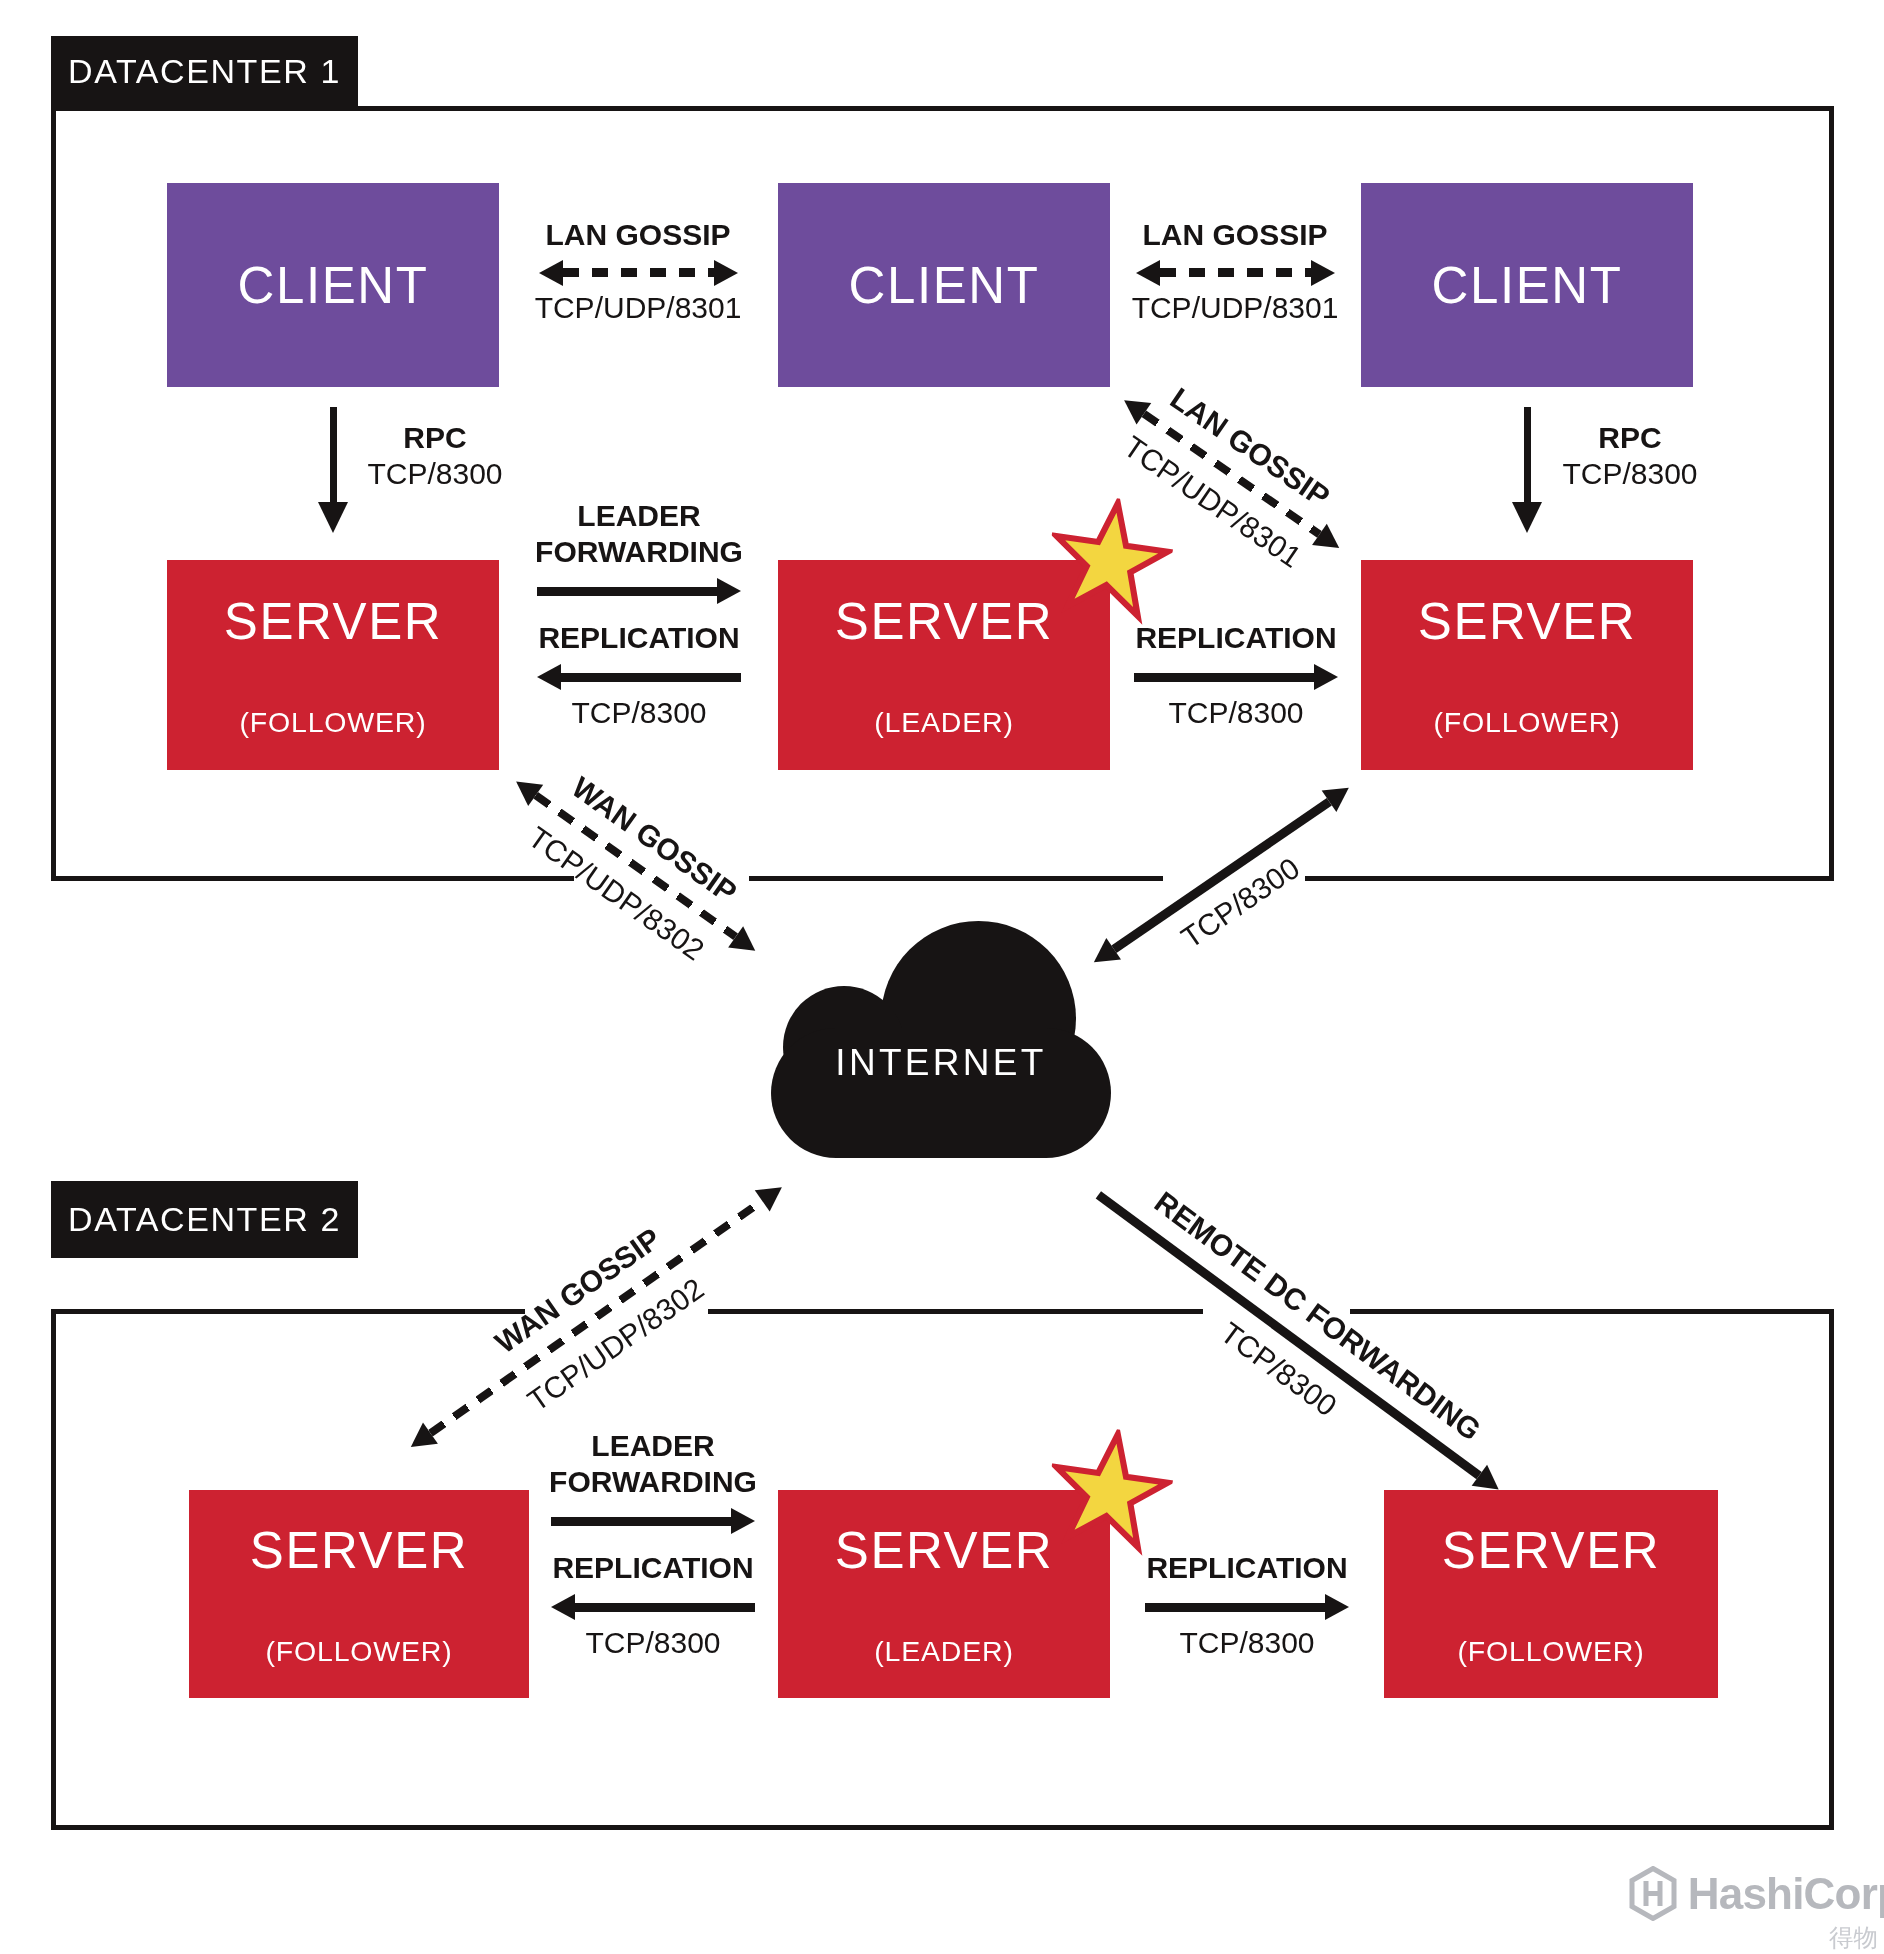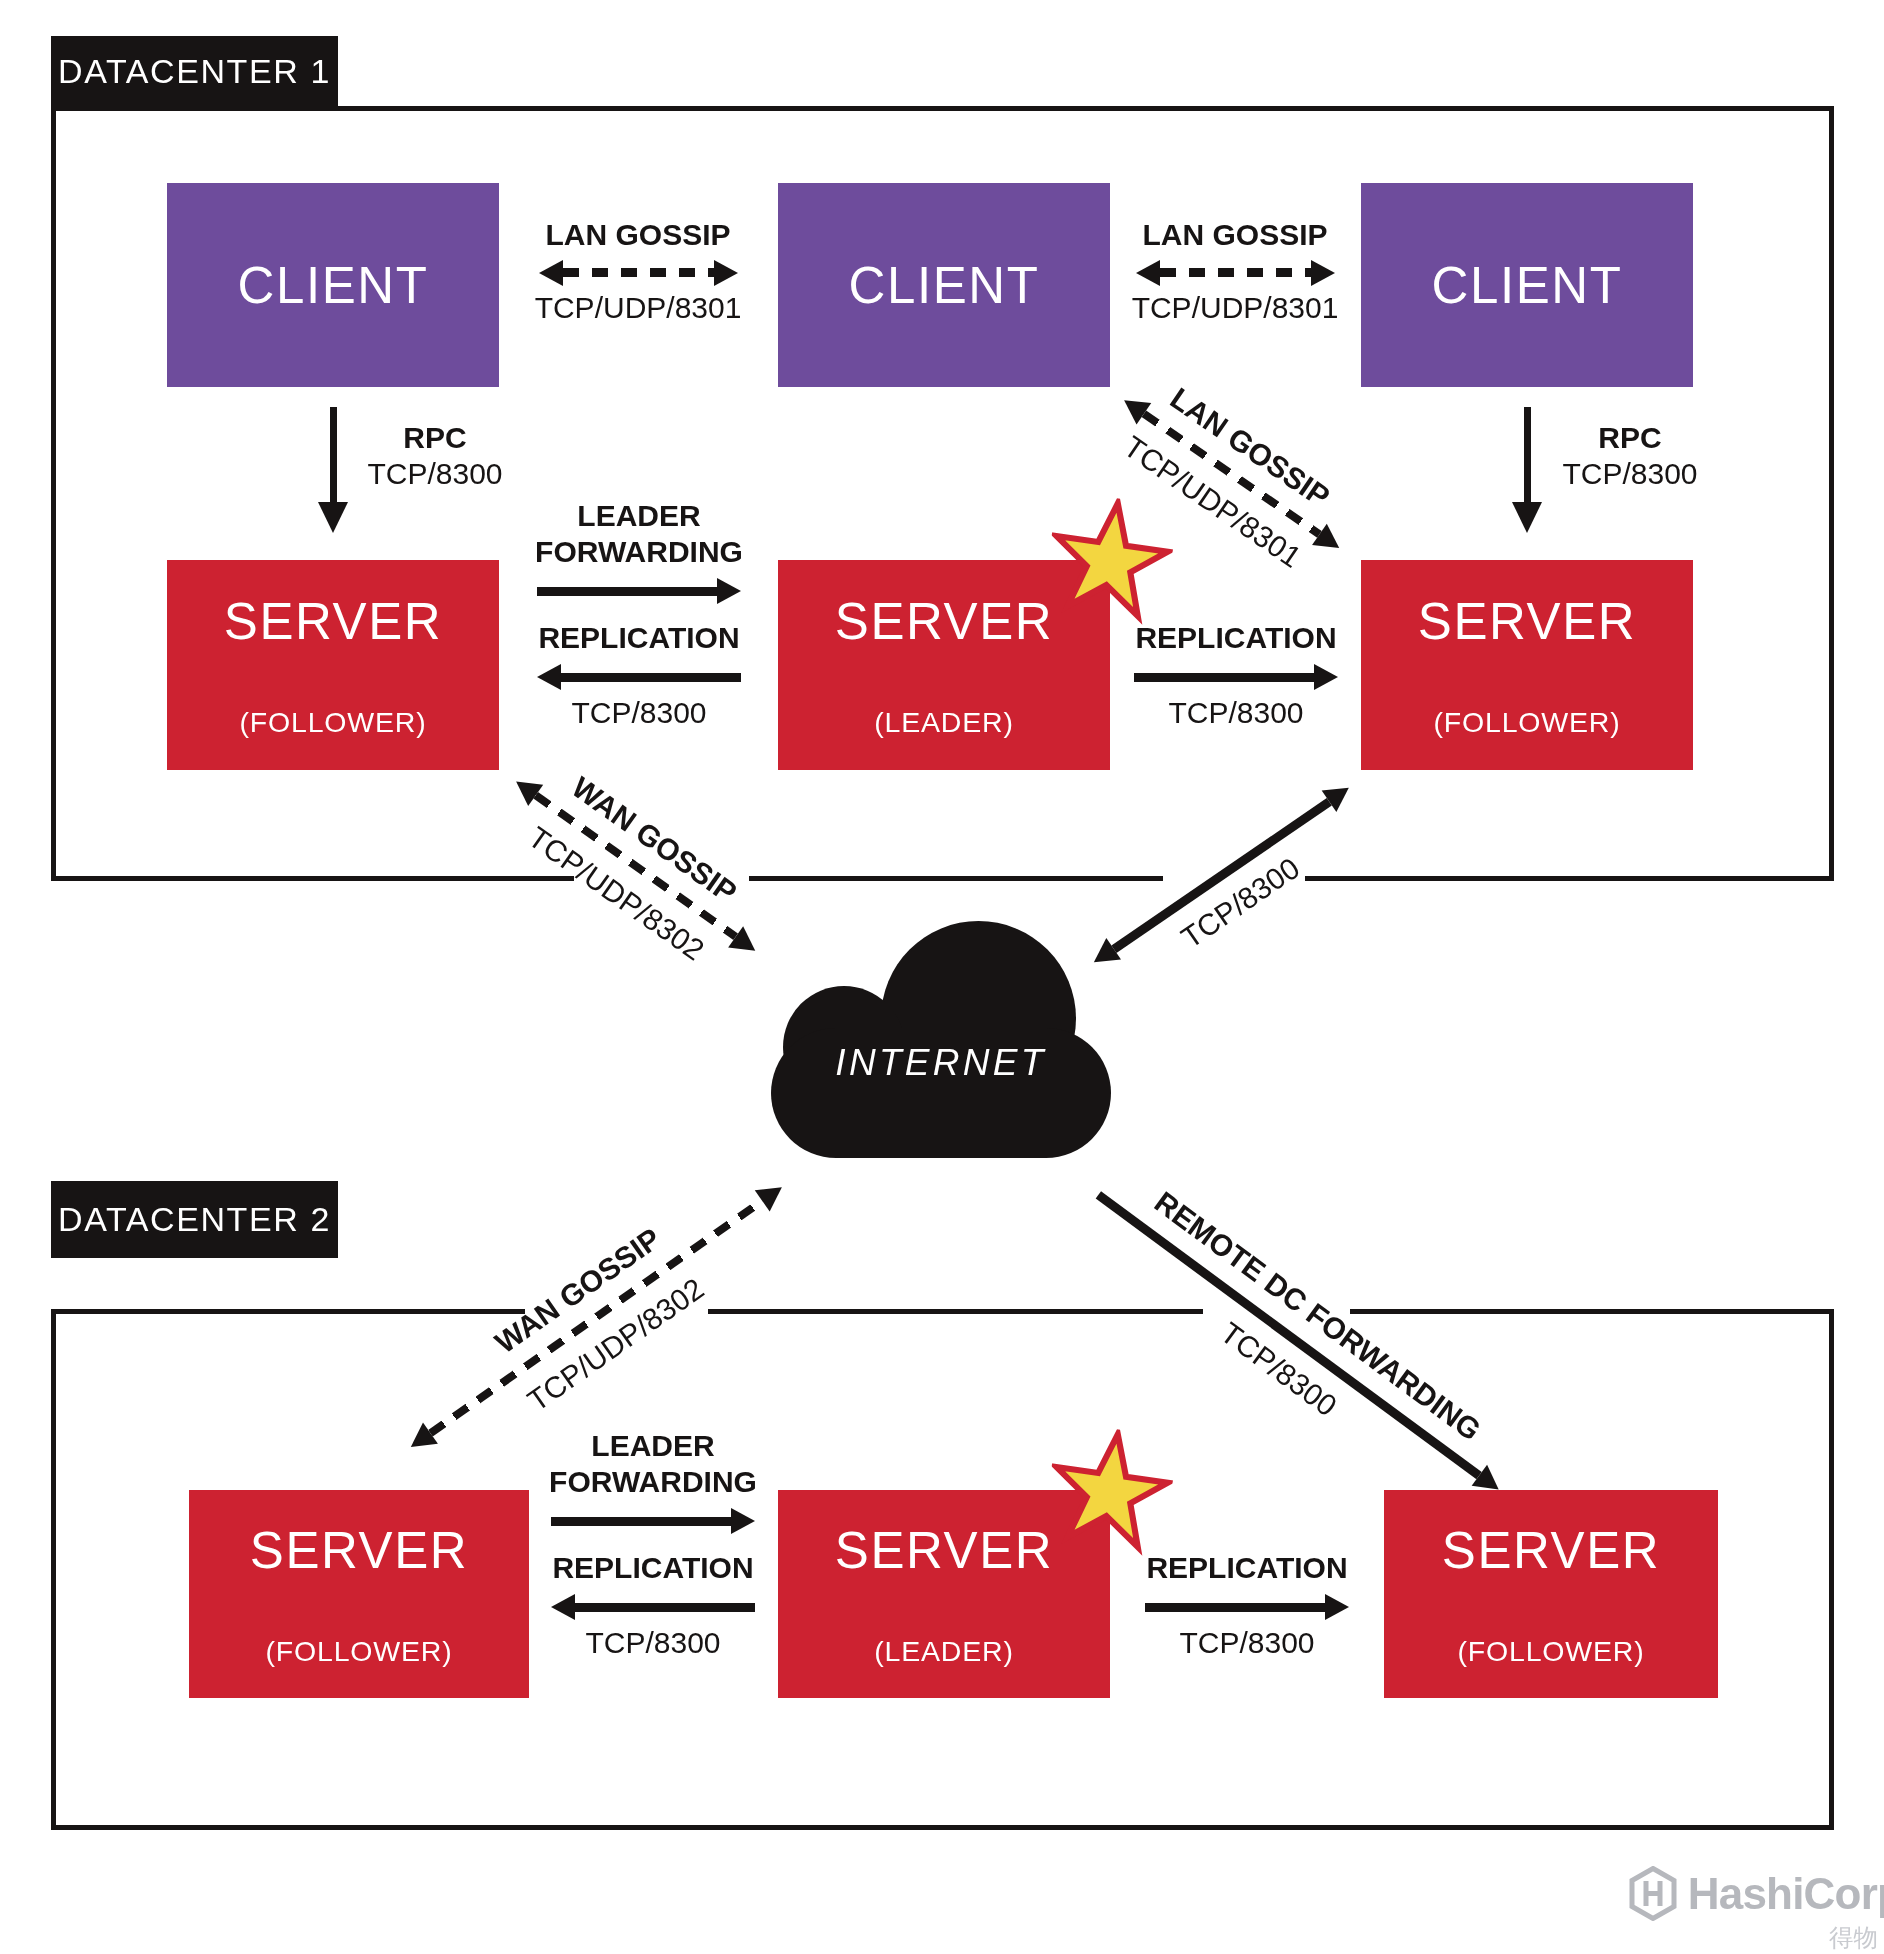--- a/index.html
+++ b/index.html
@@ -9,21 +9,21 @@
     --star:#f3d640;
     --logo:#b6b8bd;
   }
   html,body{margin:0;padding:0;background:#fff;}
   .canvas{position:relative;width:1885px;height:1954px;background:#ffffff;overflow:hidden;
           font-family:"Liberation Sans",sans-serif;color:var(--ink);}
 
   
   .dc-rect{position:absolute;border:5.7px solid var(--ink);background:transparent;box-sizing:border-box;}
   .dc-label{position:absolute;background:var(--ink);color:#fff;font-size:34px;letter-spacing:1.6px;
-            display:flex;align-items:center;padding:0 7px;box-sizing:border-box;}
+            display:flex;align-items:center;padding:0 17px;box-sizing:border-box;}
   .gap{position:absolute;background:#fff;height:12.2px;}
 
   
   .node{position:absolute;display:flex;flex-direction:column;align-items:center;justify-content:center;color:#fff;}
   .client{background:var(--purple);}
   .server{background:var(--red);gap:42px;}
   .ntitle{font-size:51px;letter-spacing:1.6px;white-space:nowrap;}
   .nrole{font-size:28.5px;margin-top:13px;letter-spacing:0.8px;white-space:nowrap;}
 
   
@@ -189,21 +189,21 @@
         <div class="solid"></div>
         <div class="tri-r"></div>
     </div>
     <div class="row lbl-r">TCP/8300</div>
   </div>
 
   <div class="cloud" style="left:771px;top:921px;width:340px;height:238px;">
     <div class="cloud-part" style="left:110px;top:0px;width:195px;height:195px;"></div>
     <div class="cloud-part" style="left:12.2px;top:65px;width:122px;height:122px;"></div>
     <div class="cloud-base" style="left:0px;top:107px;width:340px;height:130px;"></div>
-    <div class="cloud-text" style="top:121px;font-style:italic;">INTERNET</div>
+    <div class="cloud-text" style="top:121px;">INTERNET</div>
   </div>
 
   <div class="rot" style="left:370px;top:1268px;width:453px;transform:rotate(-35deg);">
     <div class="row lbl-b">WAN GOSSIP</div>
     <div class="harrow">
       <div class="tri-l"></div>
         <div class="dash"></div>
         <div class="tri-r"></div>
     </div>
     <div class="row lbl-r">TCP/UDP/8302</div>

